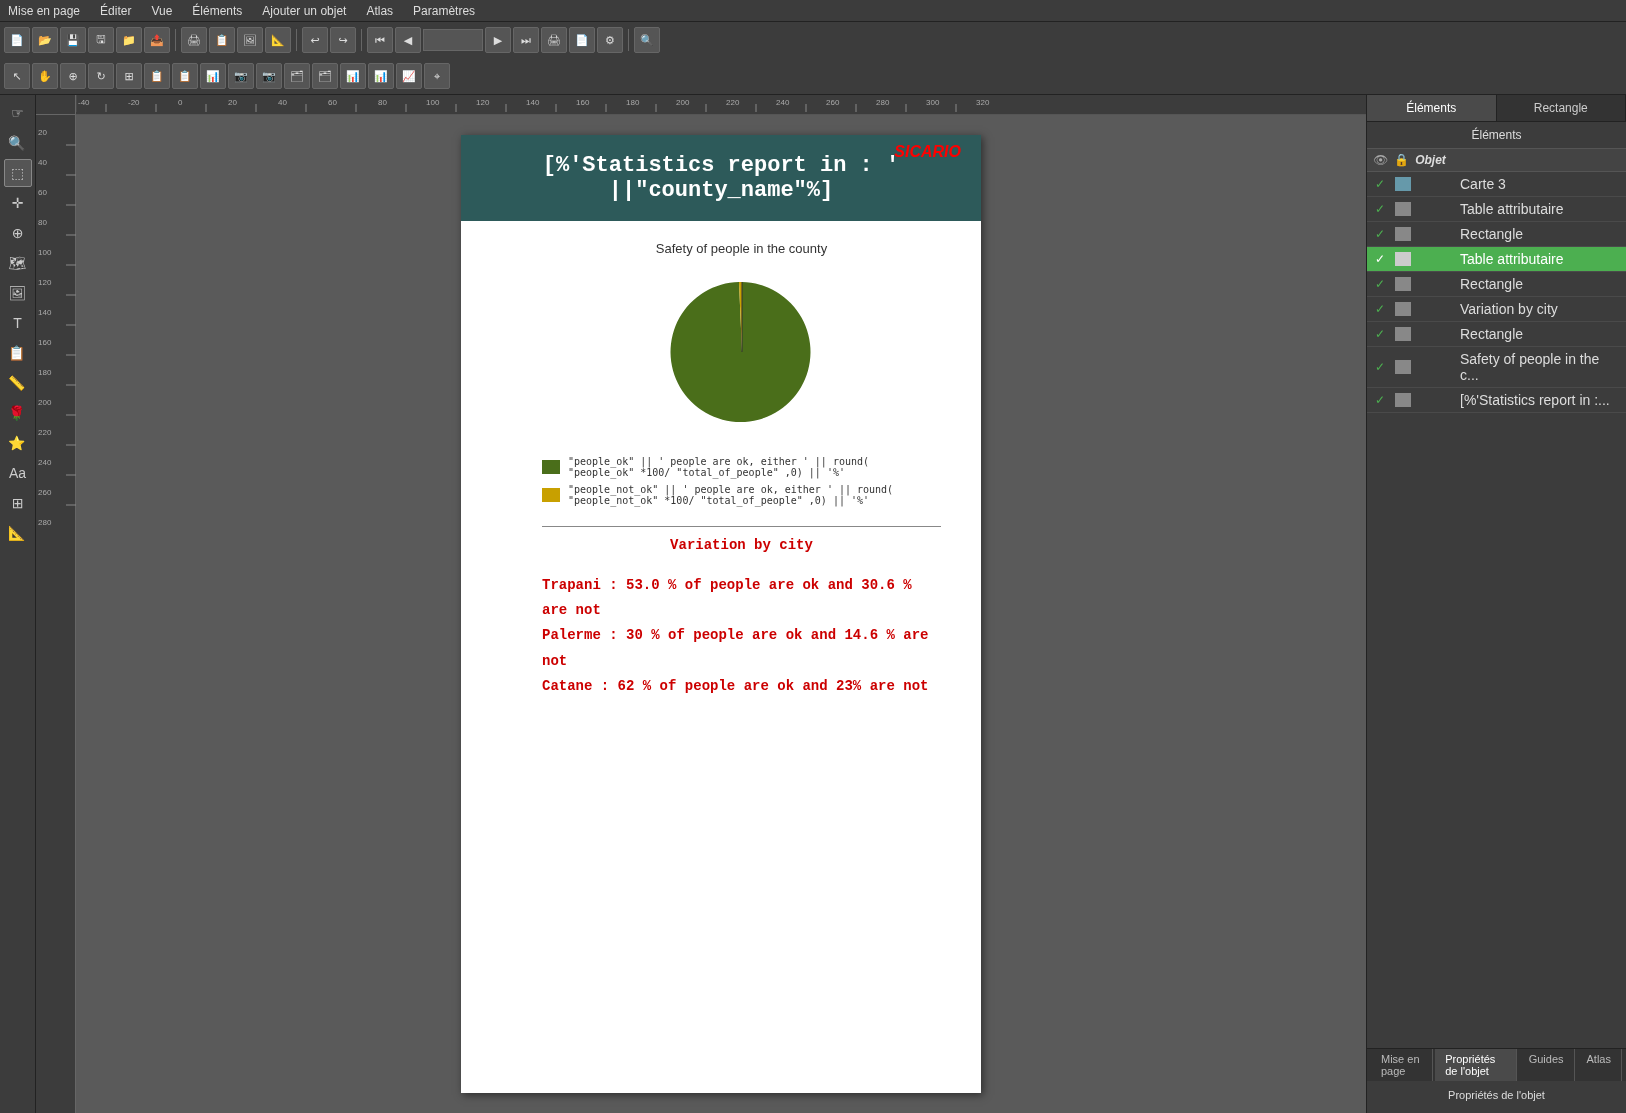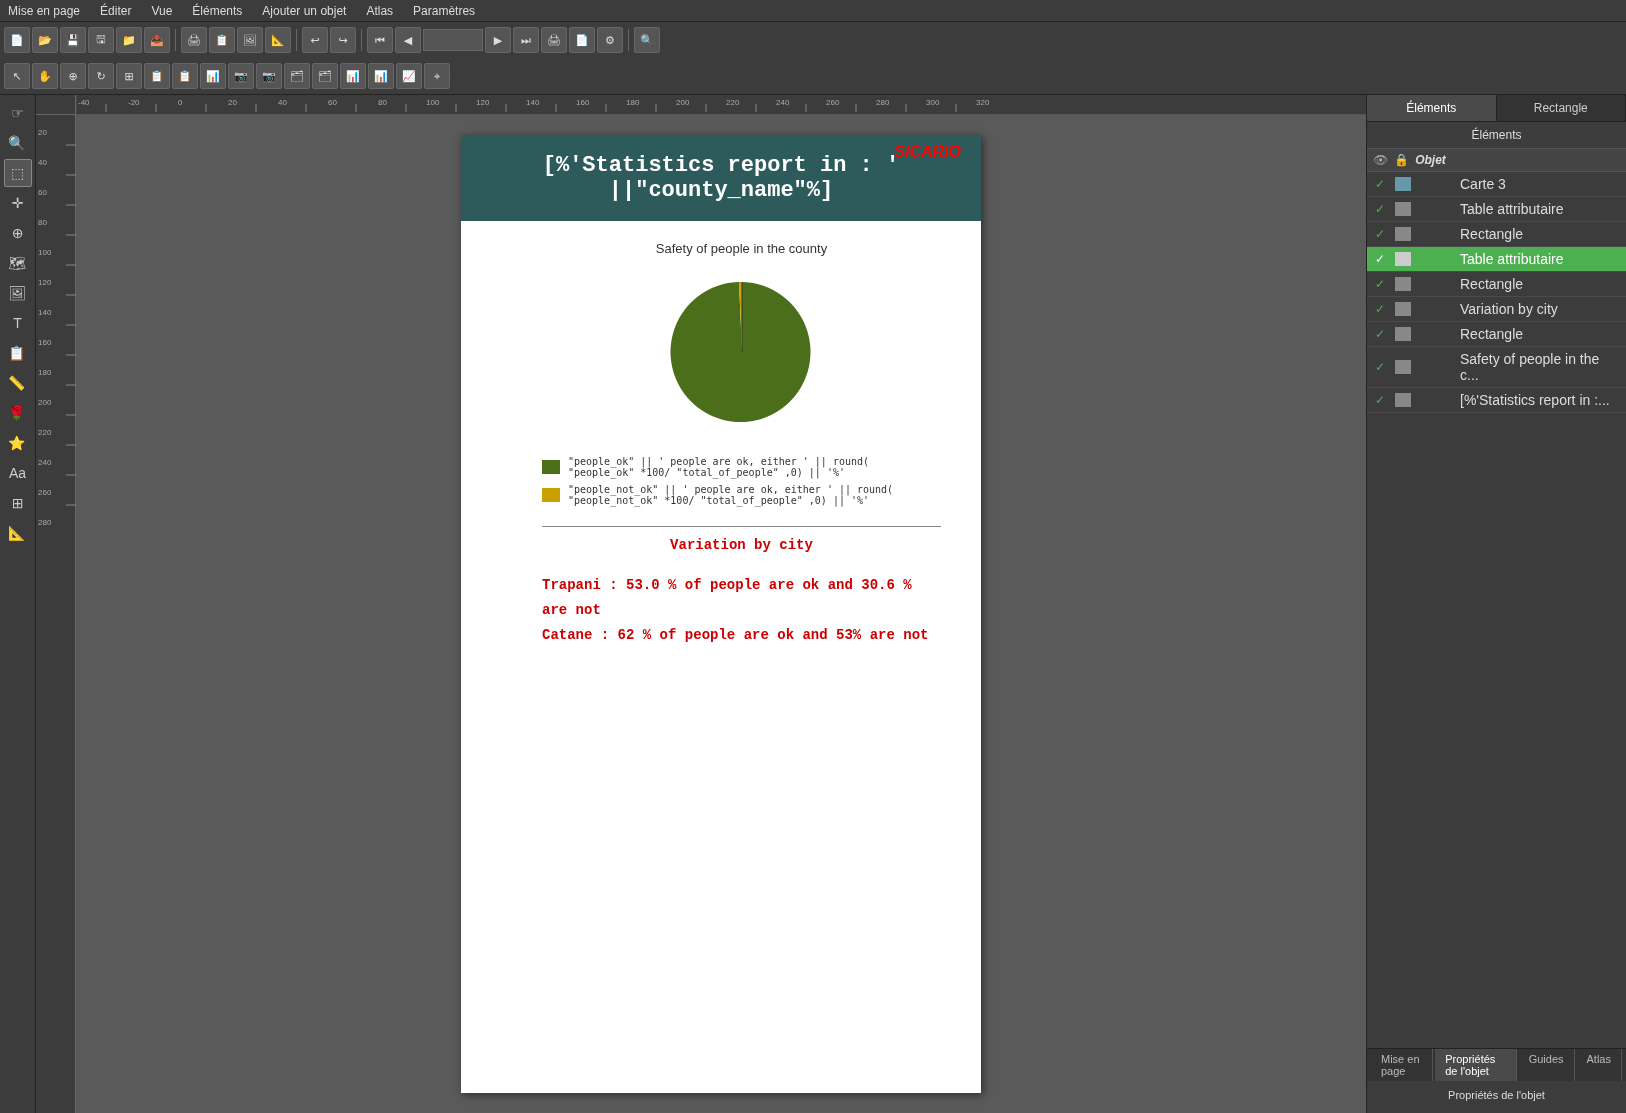--- a/index.html
+++ b/index.html
@@ -537,21 +537,22 @@
                 <span>"people_not_ok" || ' people are ok, either ' || round( "people_not_ok" *100/ "total_of_people" ,0) || '%'</span>
               </div>
             </div>
 
             <hr class="divider">
 
             <div class="variation-title">Variation by city</div>
 
             <div class="stats-text">
               <div>Trapani : 53.0 % of people are ok and 30.6 % are not</div>
-              <div>Catane : 62 % of people are ok and 53% are not</div>
+              <div>Palerme : 30 % of people are ok and 14.6 % are not</div>
+              <div>Catane : 62 % of people are ok and 23% are not</div>
             </div>
           </div>
         </div>
       </div>
     </div>
   </div>
 
   <div class="right-panel">
 
     <div class="panel-tabs">

